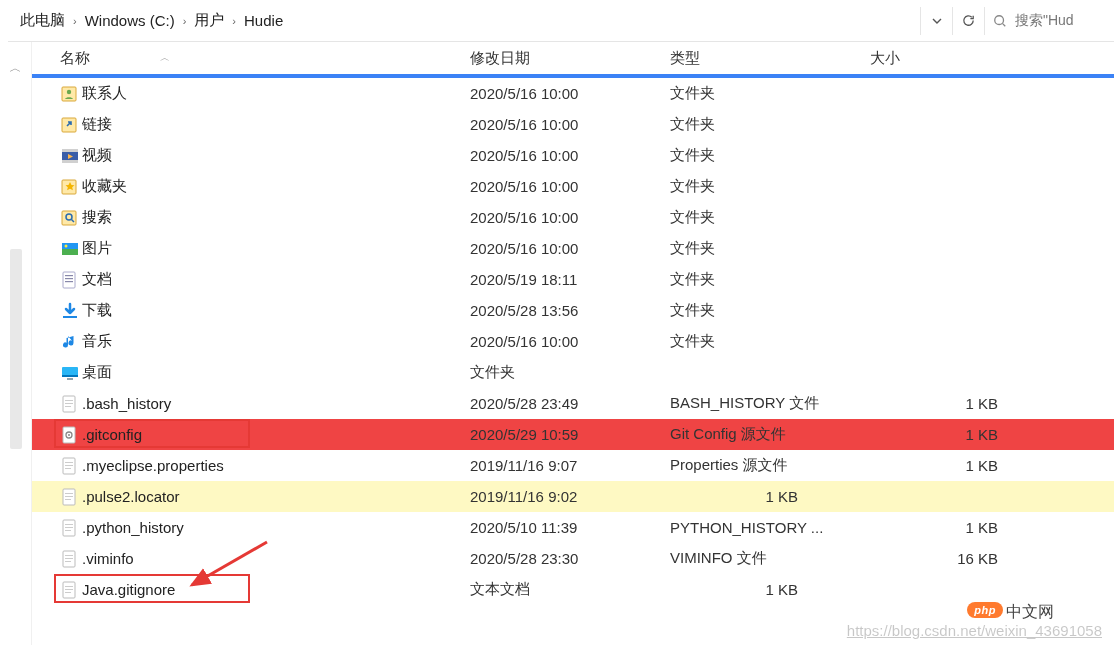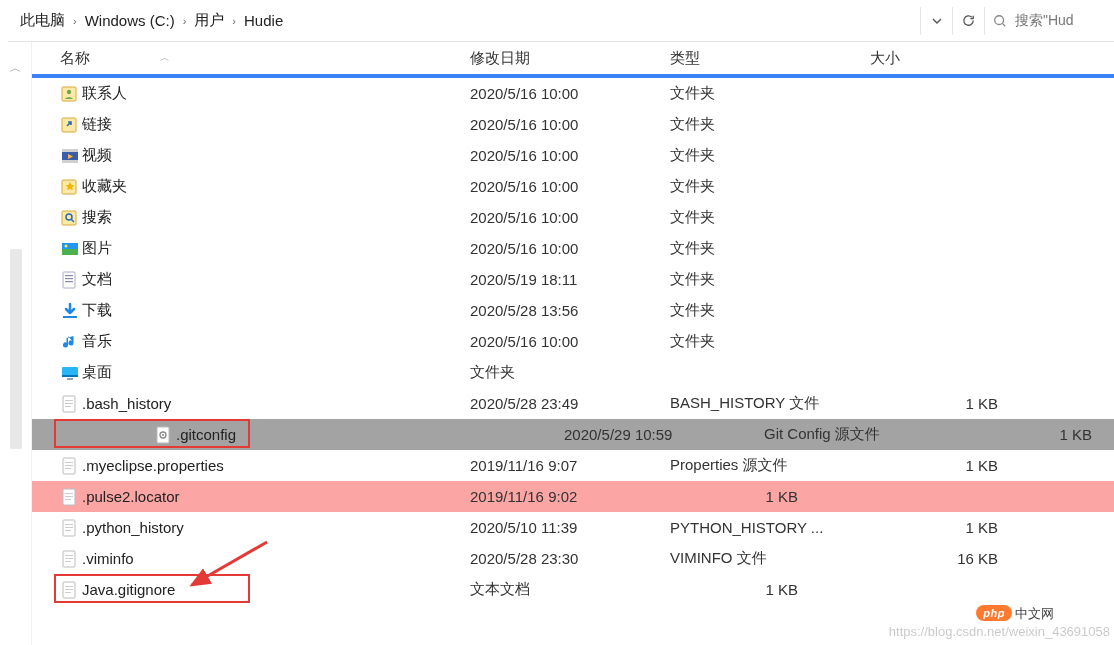--- a/index.html
+++ b/index.html
@@ -20,35 +20,35 @@
 .filepane { flex: 1; position: relative; }
 .cols { display: flex; height: 36px; align-items: center; border-bottom: 4px solid #3b82f6; color: #333; font-size: 15px; }
 .col-name { width: 438px; padding-left: 28px; display: flex; align-items: center; gap: 70px; }
 .col-name .sort { font-size: 10px; color: #888; }
 .col-date { width: 200px; }
 .col-type { width: 200px; }
 .col-size { width: 150px; padding-right: 22px; }
 
 .rows { }
 .row { display: flex; align-items: center; height: 31px; font-size: 15px; color: #222; position: relative; }
-.row.sel { background: #a3a3a3; justify-content: flex-end; }
-.row.hov { background: #fca5a5; }
+.row.sel { background: #ef4444; }
+.row.hov { background: #fef9c3; }
 .cell-name { width: 438px; padding-left: 28px; display: flex; align-items: center; gap: 2px; }
 .cell-date { width: 200px; color: #333; }
 .cell-type { width: 200px; color: #333; white-space: nowrap; overflow: hidden; text-overflow: ellipsis; }
 .cell-size { width: 150px; text-align: right; padding-right: 22px; color: #333; }
 .ficon { width: 20px; height: 20px; display: inline-flex; align-items: center; justify-content: center; flex-shrink: 0; }
 
 .hl-box { position: absolute; border: 2px solid #e53935; pointer-events: none; }
 .arrow { position: absolute; pointer-events: none; }
 
-.watermark { position: absolute; bottom: 6px; right: 4px; font-size: 13px; color: rgba(0,0,0,0.22); z-index: 5; }
+.watermark { position: absolute; bottom: 6px; right: 12px; font-size: 15px; color: rgba(0,0,0,0.22); z-index: 5; text-decoration: underline; }
 .php-badge { position: absolute; bottom: 22px; right: 60px; z-index: 6; display: flex; align-items: flex-start; gap: 3px; }
 .php-pill { background: #ff7a2e; color: #fff; font-weight: bold; font-size: 11px; padding: 2px 7px; border-radius: 10px; font-style: italic; letter-spacing: .5px; }
-.php-text { font-size: 13px; color: #444; }
+.php-text { font-size: 16px; color: #444; }
 </style>
 </head>
 <body>
 
 <div class="addrbar">
   <div class="breadcrumb">
     <span class="bc-seg">此电脑</span>
     <span class="bc-sep">›</span>
     <span class="bc-seg">Windows (C:)</span>
     <span class="bc-sep">›</span>

